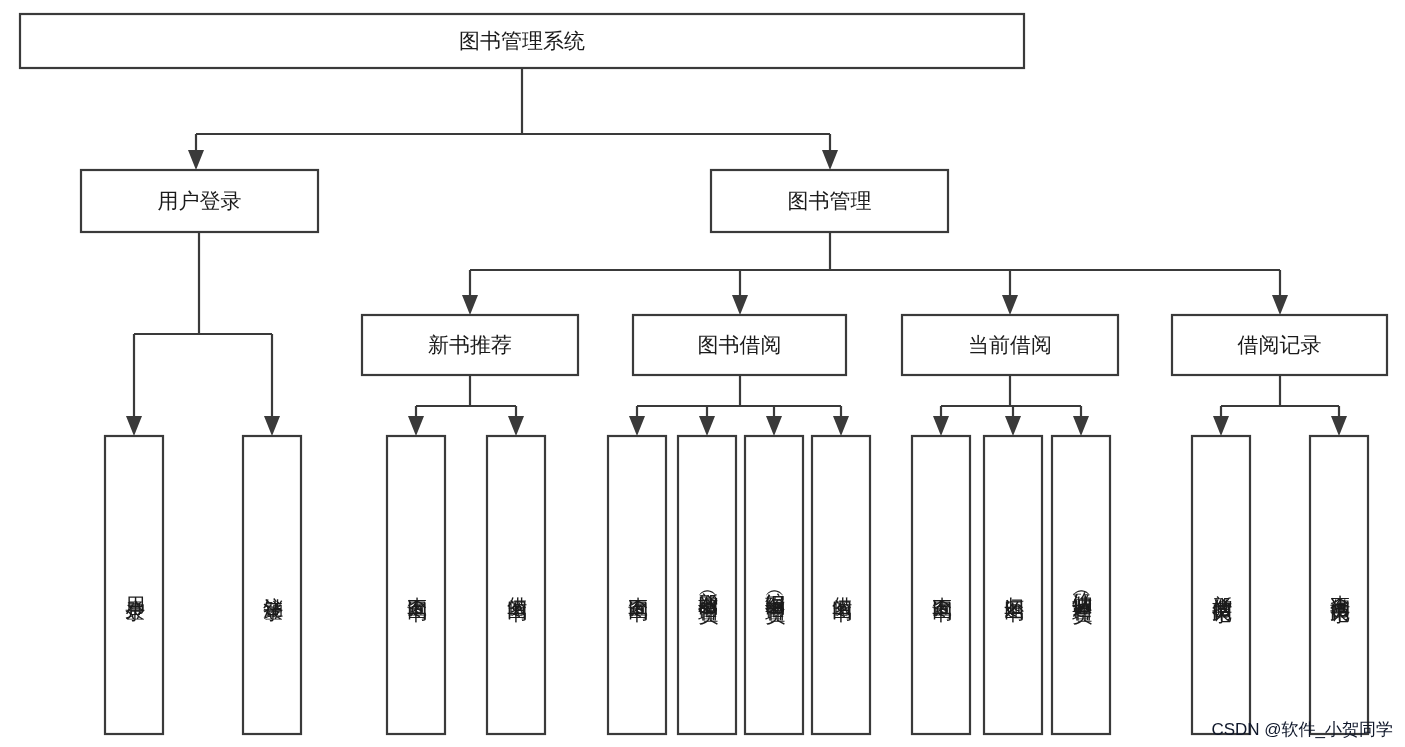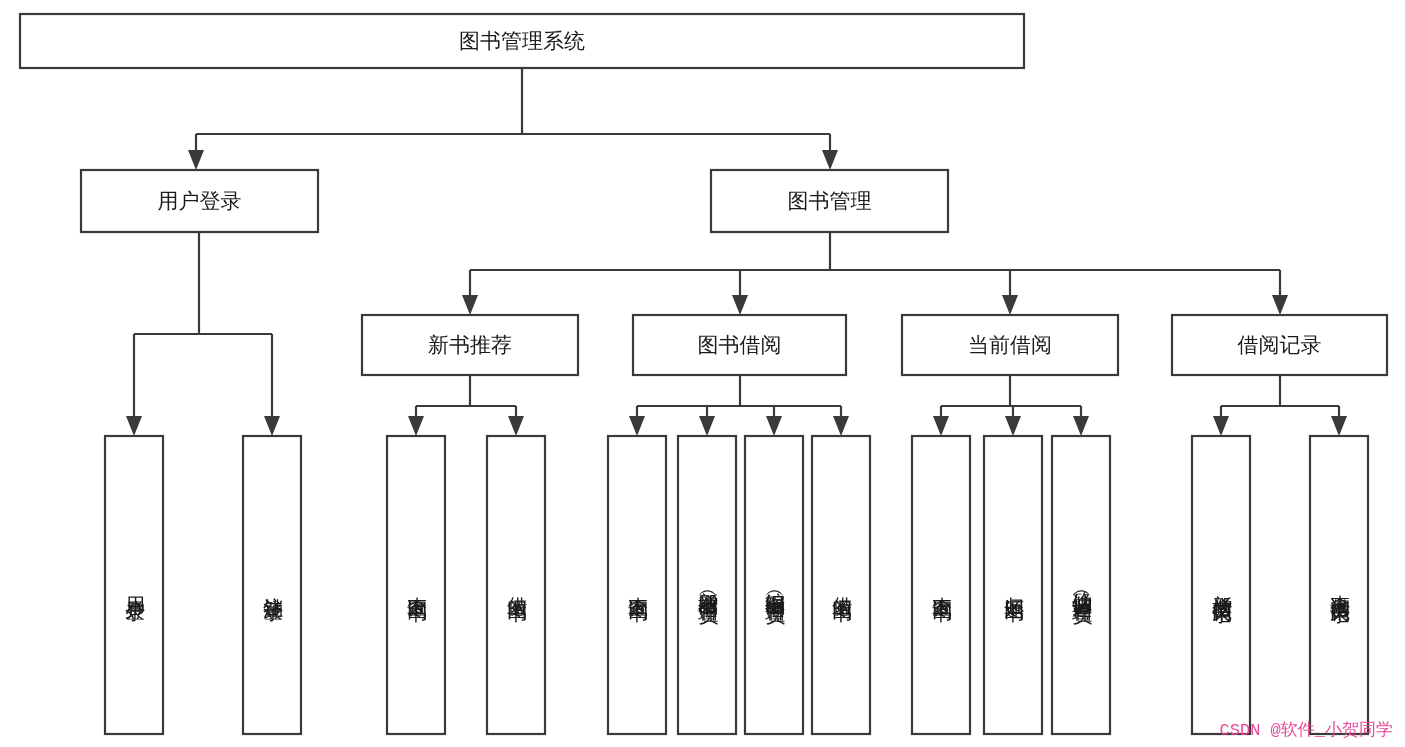--- a/index.html
+++ b/index.html
@@ -54,23 +54,23 @@
     stroke-linecap: butt;
   }
   .arrow-head {
     fill: #3a3a3a;
     stroke: none;
   }
   .watermark {
     position: absolute;
     right: 12px;
     bottom: 6px;
-    font-family: Liberation Mono, monospace;
+    font-family: Liberation Sans, sans-serif;
     font-size: 17px;
-    color: #ec4899;
+    color: #0f172a;
     white-space: nowrap;
     user-select: none;
   }
 </style>
 </head>
 <body>
 
 <div id="diagram-root">
 
   <svg class="diagram-canvas" viewBox="0 0 1405 747" xmlns="http://www.w3.org/2000/svg">

